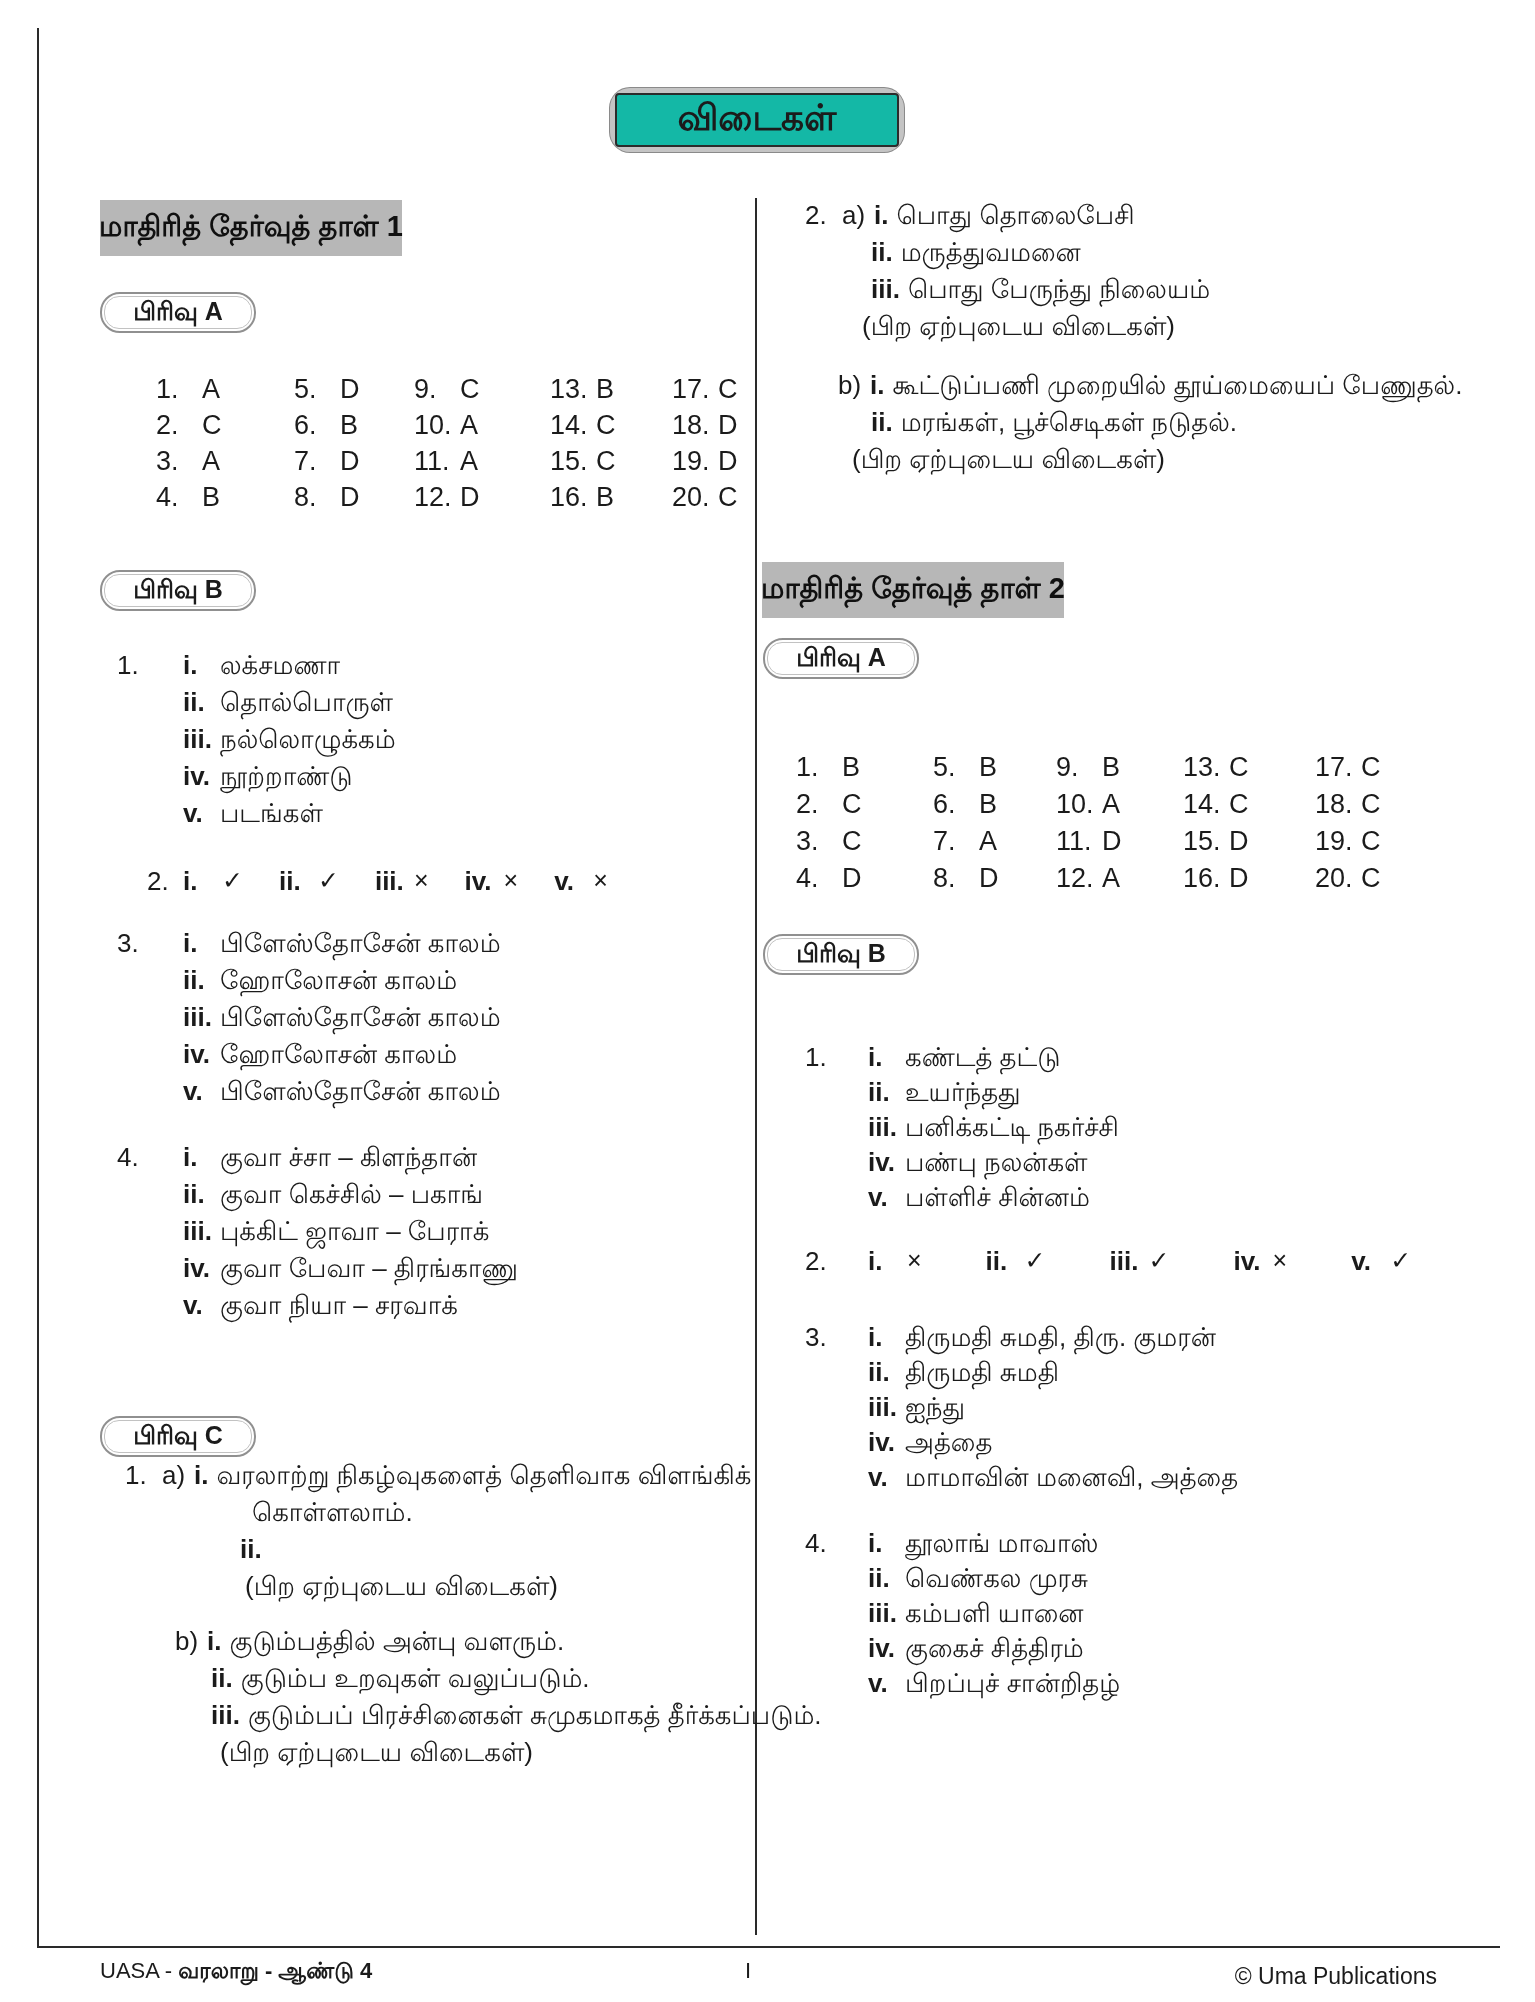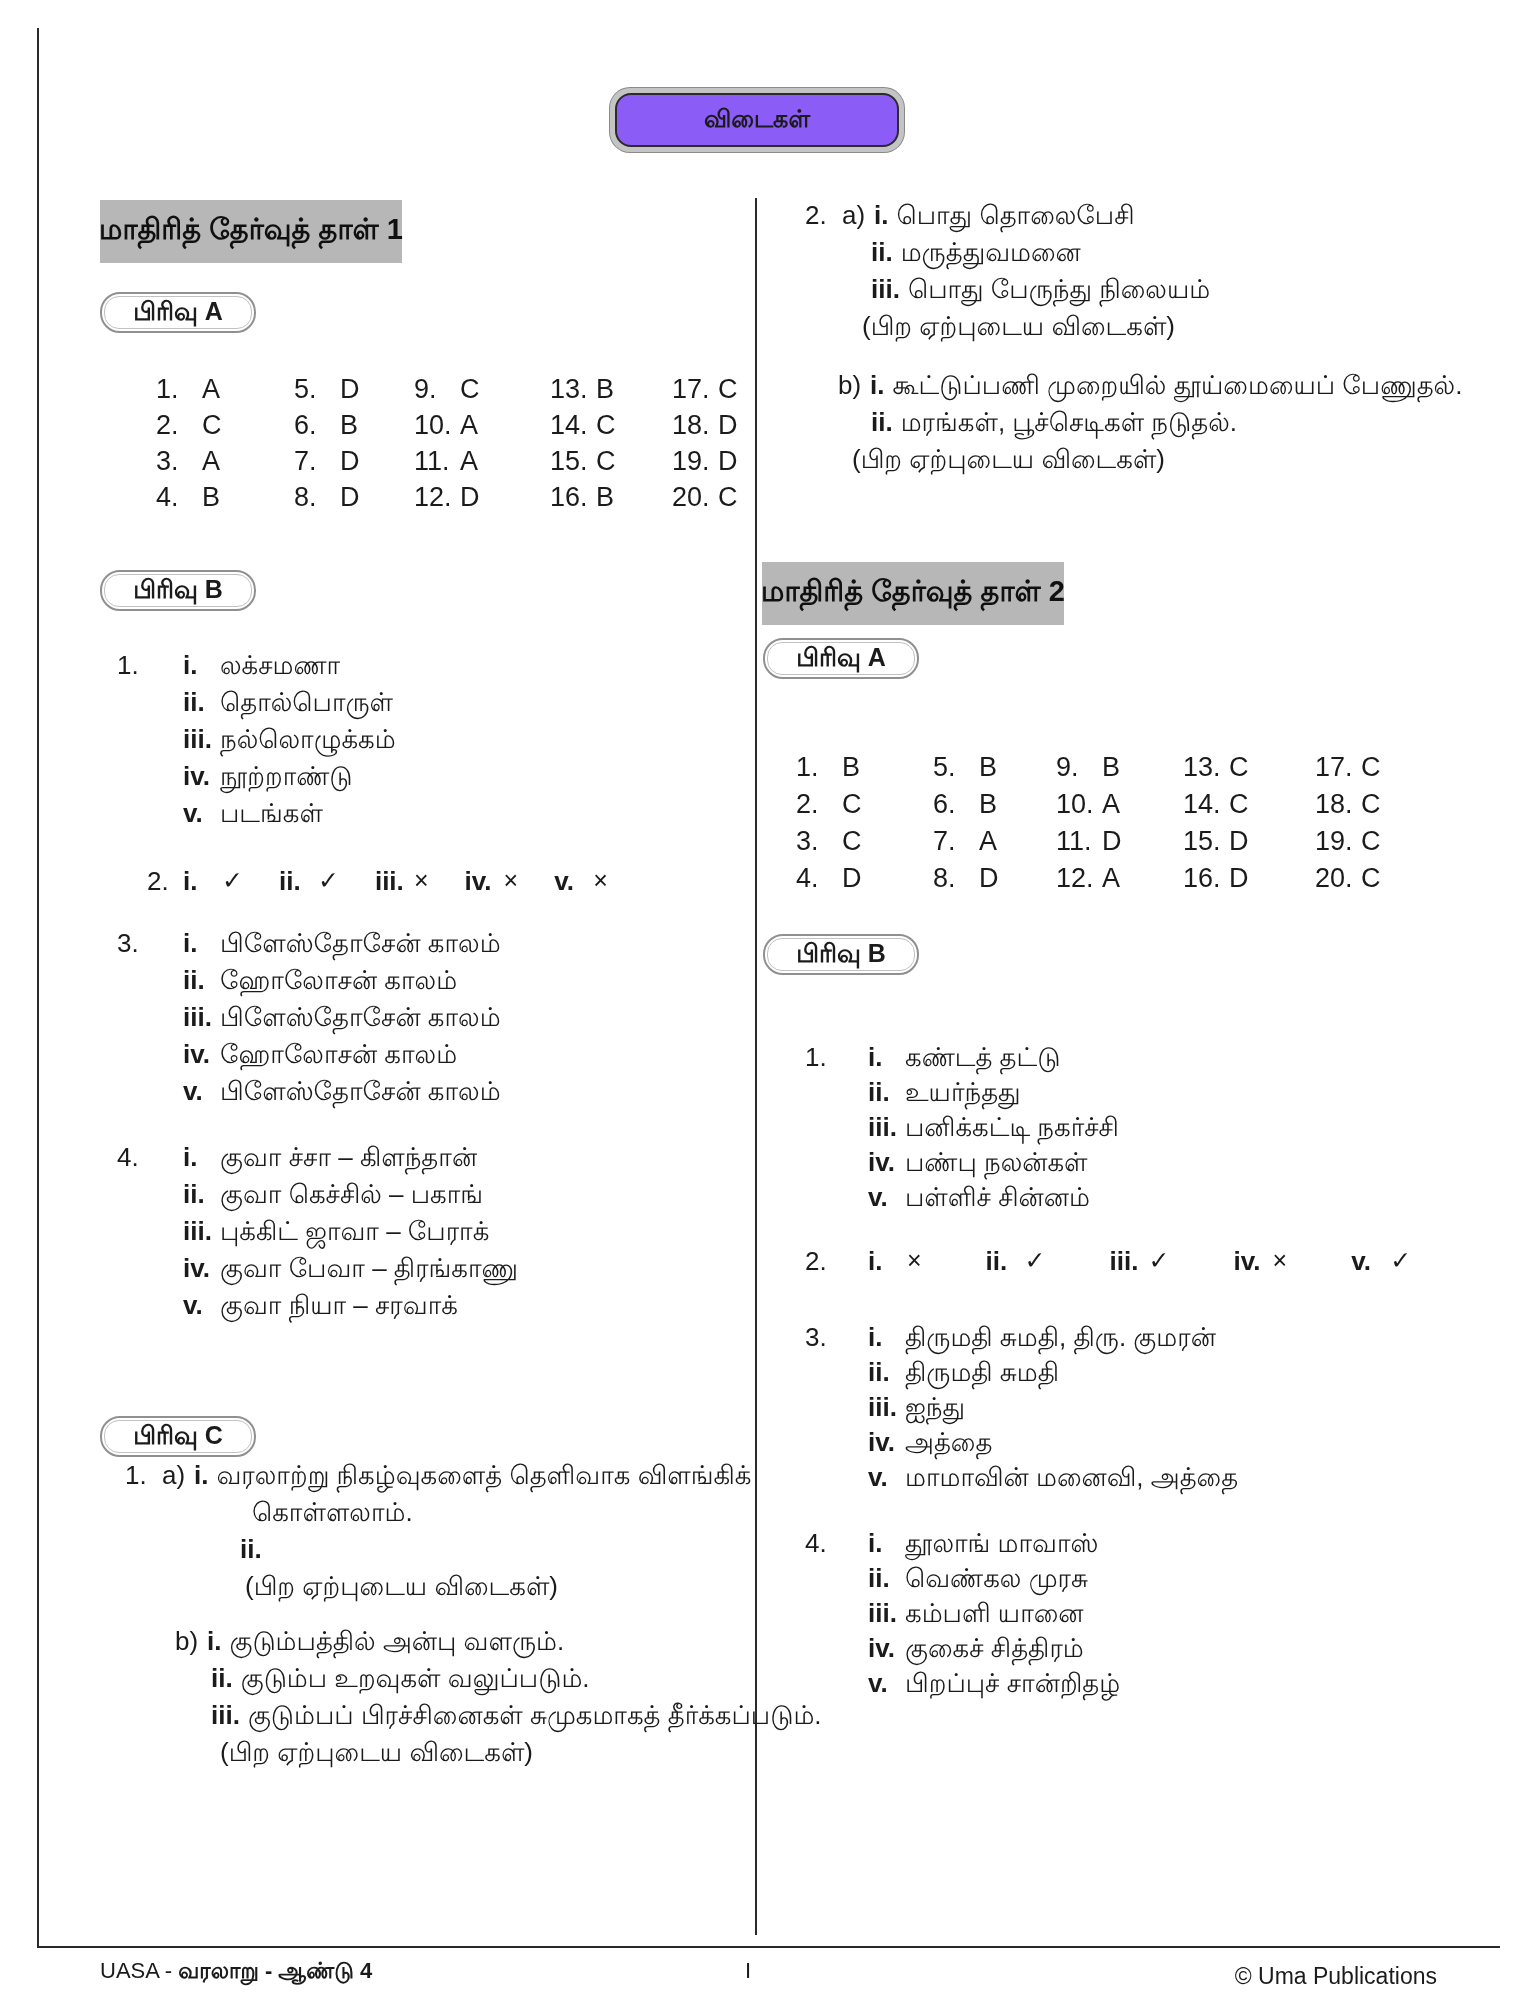--- a/index.html
+++ b/index.html
@@ -5,24 +5,24 @@
   html,body{margin:0;padding:0;background:#fff;}
   .page{position:relative;width:1535px;height:2002px;background:#ffffff;
         font-family:"Liberation Sans","DejaVu Sans",sans-serif;color:#1b1b1b;overflow:hidden;}
   
   .lline{position:absolute;left:37px;top:28px;width:2px;height:1918px;background:#2a2a2a;}
   .bline{position:absolute;left:37px;top:1946px;width:1463px;height:2px;background:#2a2a2a;}
   .vline{position:absolute;left:755px;top:198px;width:2px;height:1737px;background:#2a2a2a;}
   
   .tbox{position:absolute;left:610px;top:88px;width:294px;height:64px;border-radius:20px;
         background:#c4c4c4;box-shadow:0 0 0 1px #8a8a8a;padding:5px;box-sizing:border-box;}
-  .tinner{width:100%;height:100%;background:#8b5cf6;border:2px solid #2b2b2b;border-radius:16px;
-        display:flex;align-items:center;justify-content:center;font-size:24px;font-weight:bold;box-sizing:border-box;}
-  
-  .ghead{position:absolute;width:302px;height:63px;background:#b7b7b7;display:flex;align-items:center;
+  .tinner{width:100%;height:100%;background:#14b8a6;border:2px solid #2b2b2b;border-radius:4px;
+        display:flex;align-items:center;justify-content:center;font-size:36px;font-weight:bold;box-sizing:border-box;}
+  
+  .ghead{position:absolute;width:302px;height:56px;background:#b7b7b7;display:flex;align-items:center;
         justify-content:center;font-size:29px;font-weight:bold;color:#101010;white-space:nowrap;}
   
   .pill{position:absolute;width:152px;height:37px;background:#fff;border:2px solid #909090;border-radius:20px;
         display:flex;align-items:center;justify-content:center;font-size:25px;font-weight:bold;white-space:nowrap;}
   .pill::before{content:"";position:absolute;inset:2px;border:1px solid #c2c2c2;border-radius:15px;}
   
   .agrid{position:absolute;display:grid;grid-auto-flow:column;font-size:27px;white-space:nowrap;}
   #grid1{grid-template-rows:repeat(4,36px);grid-template-columns:138px 120px 136px 122px 90px;margin-left:28px;}
   #grid2{grid-template-rows:repeat(4,37px);grid-template-columns:137px 123px 127px 132px 90px;}
   .gn{display:inline-block;width:46px;}

